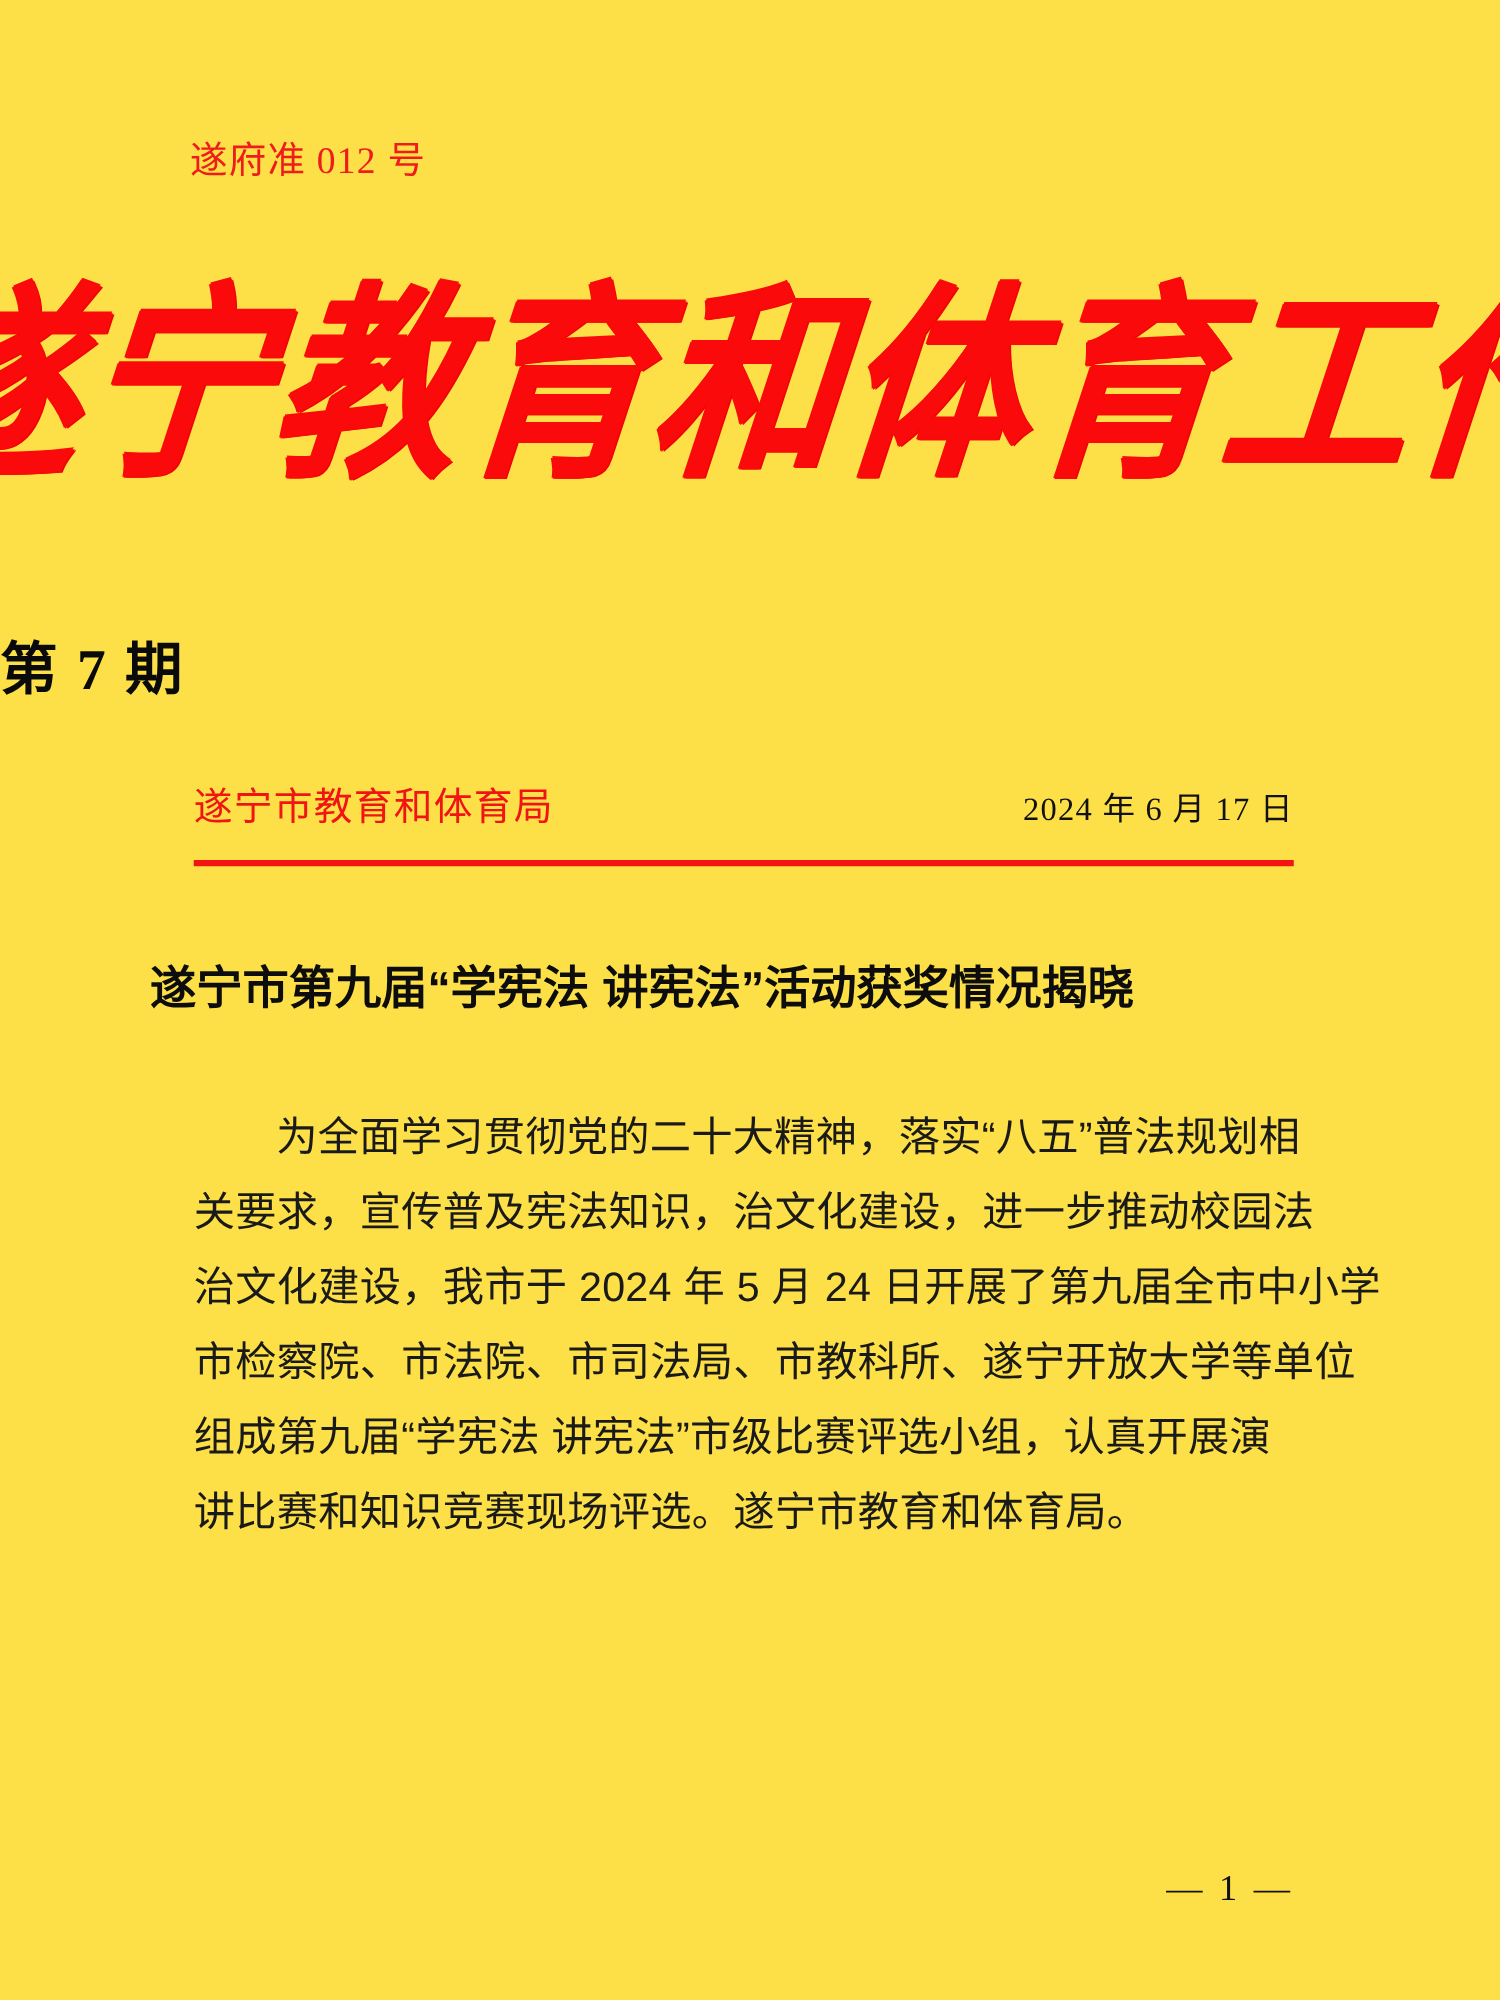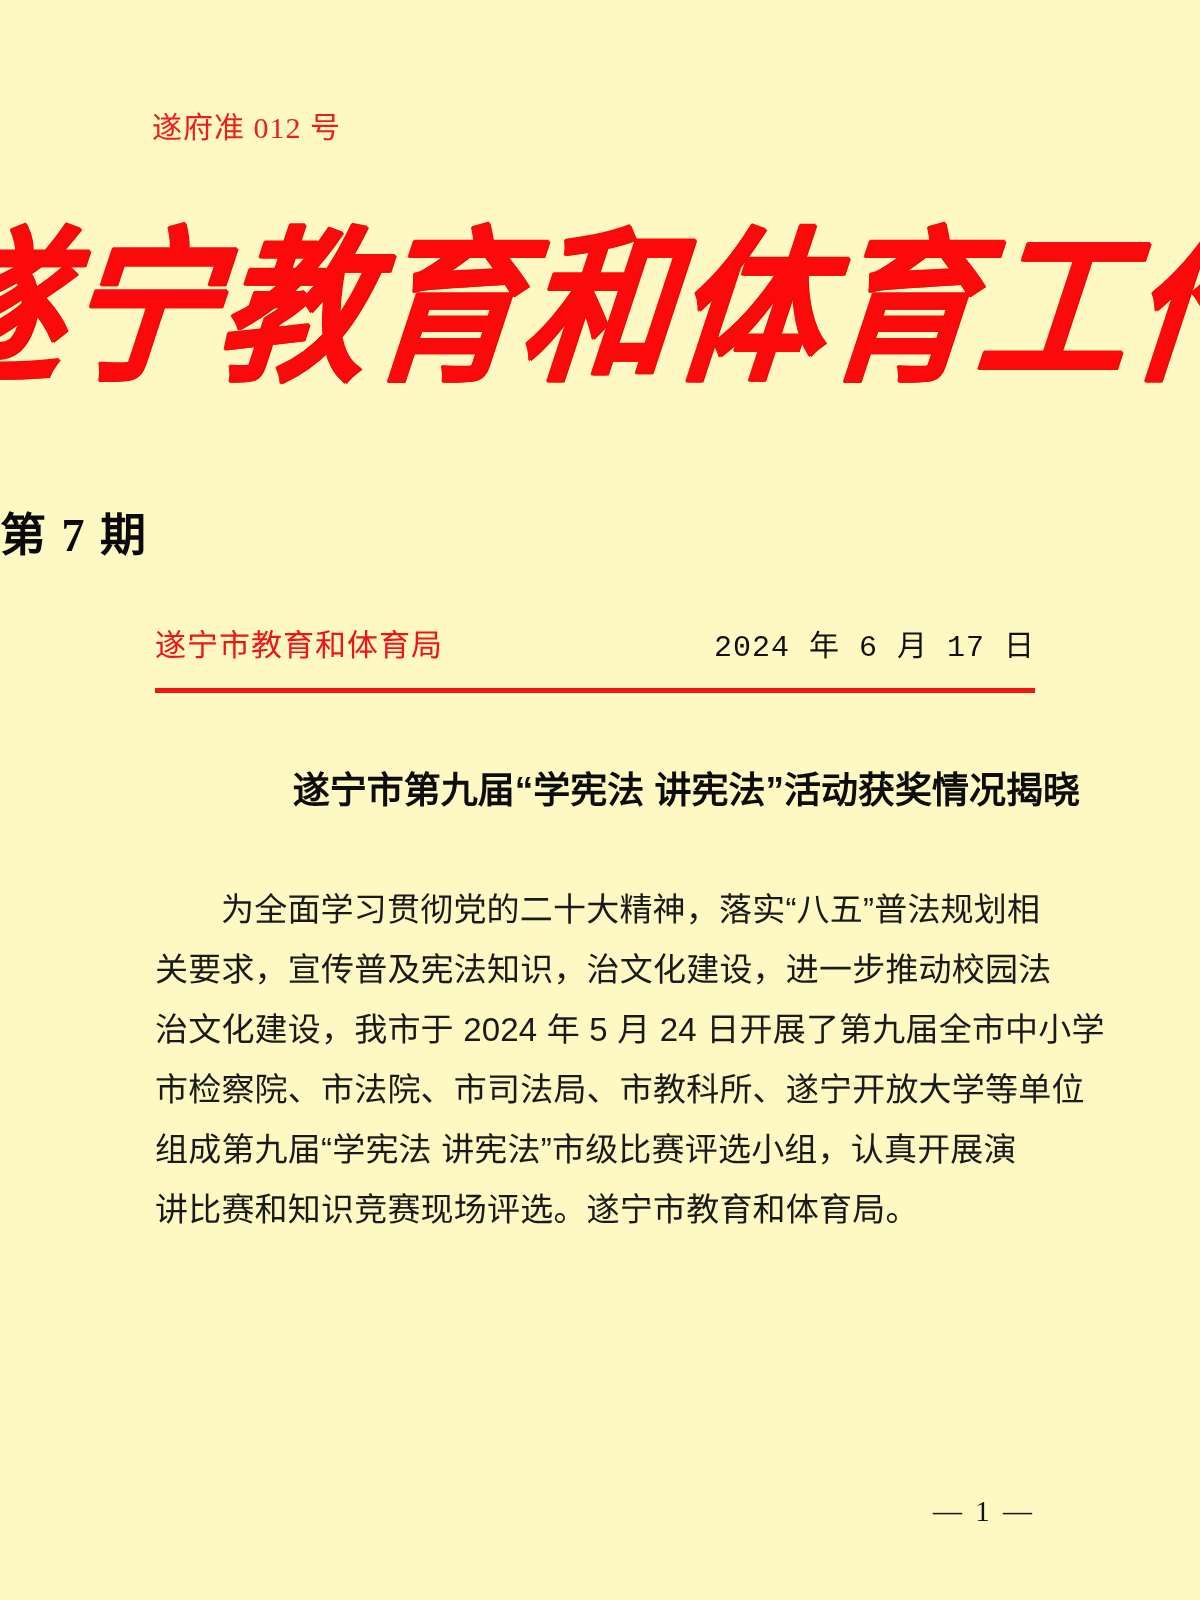--- a/index.html
+++ b/index.html
@@ -11,21 +11,21 @@
   body {
     font-family: "Liberation Serif", "DejaVu Serif", serif;
     -webkit-font-smoothing: antialiased;
   }
 
   .page {
     position: relative;
     width: 1200px;
     height: 1600px;
     margin: 0 auto;
-    background: #fef9c3;
+    background: #fde047;
     overflow: hidden;
   }
 
   
   .doc-number {
     position: absolute;
     left: 152px;
     top: 103px;
     font-size: 30px;
     color: #ef1c1c;
@@ -89,44 +89,44 @@
     text-align: center;
   }
   .issuer-name {
     font-size: 31px;
     color: #f01414;
     letter-spacing: 1px;
     white-space: nowrap;
     font-family: "Liberation Serif", "DejaVu Serif", serif;
   }
   .issue-date {
-    font-size: 30px;
+    font-size: 26px;
     color: #111111;
     letter-spacing: 1px;
     white-space: nowrap;
-    font-family: Liberation Mono, monospace;
+    font-family: Liberation Serif, serif;
   }
 
   
   .red-rule {
     position: absolute;
     left: 155px;
     width: 880px;
     top: 688px;
     height: 5px;
     background: #f41414;
   }
 
   
   .article-headline {
     position: absolute;
     left: 120px;
     width: 960px;
     top: 760px;
-    text-align: right;
+    text-align: left;
     font-size: 37px;
     font-weight: bold;
     color: #0d0d0d;
     letter-spacing: 0px;
     white-space: nowrap;
     font-family: "Liberation Sans", "DejaVu Sans", sans-serif;
   }
 
   .article-body {
     position: absolute;

